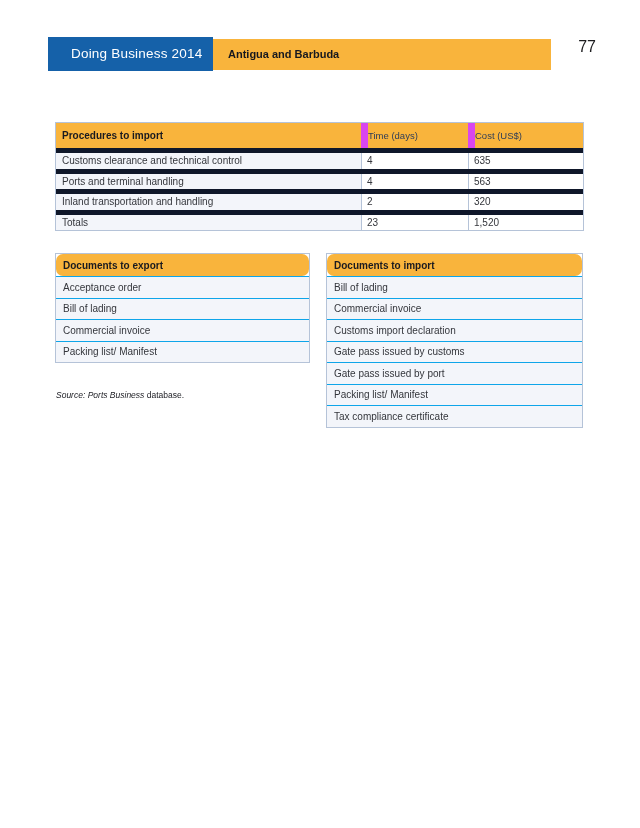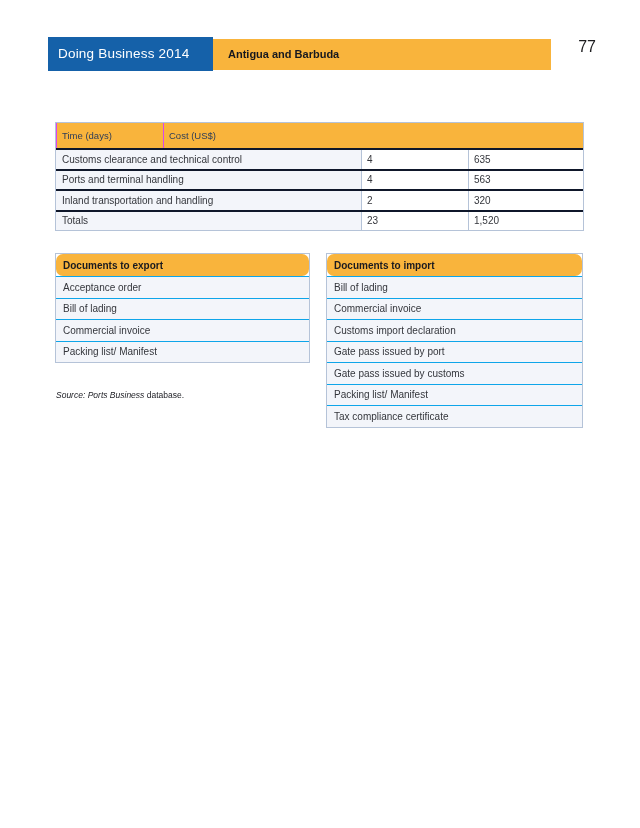--- a/index.html
+++ b/index.html
@@ -15,21 +15,21 @@
 
   
   .brandbox {
     position: absolute;
     left: 48px; top: 37px;
     width: 165px; height: 34px;
     background: #1561a9;
     color: #ffffff;
     font-size: 13.5px;
     line-height: 34px;
-    padding-left: 10px;
+    padding-left: 23px;
     letter-spacing: 0.2px;
     white-space: nowrap;
   }
   .countrybar {
     position: absolute;
     left: 213px; top: 39px;
     width: 338px; height: 31px;
     background: #f9b43c;
     color: #16181f;
     font-size: 11px;
@@ -63,29 +63,28 @@
   .ptitle {
     width: 305px;
     padding-left: 6px;
     font-size: 10px;
     font-weight: bold;
     color: #191a20;
   }
   .phcol {
     font-size: 9.5px;
     color: #2e3d58;
-    padding-left: 5px;
-    border-left: 1px solid #d946ef;
+    border-left: 7px solid #d946ef;
   }
   .phcol.time { width: 107px; }
   .phcol.cost { flex: 1; }
   .prow {
     display: flex;
     height: 20.5px;
-    border-top: 2px solid #0f172a;
+    border-top: 5px solid #0f172a;
     background: #ffffff;
   }
   .prow .cell { display: flex; align-items: center; font-size: 10px; color: #34363c; }
   .pname {
     width: 305px;
     padding-left: 6px;
     background: #f3f5fa;
   }
   .pval { padding-left: 5px; border-left: 1px solid #b5c3d8; }
   .pval.time { width: 107px; }
@@ -134,20 +133,21 @@
 <body>
 
 <div class="page">
 
   <div class="brandbox">Doing Business 2014</div>
   <div class="countrybar">Antigua and Barbuda</div>
   <div class="pagenum">77</div>
 
   <div class="ptable">
     <div class="phead">
+      <div class="cell ptitle">Procedures to import</div>
       <div class="cell phcol time">Time (days)</div>
       <div class="cell phcol cost">Cost (US$)</div>
     </div>
     <div class="prow">
       <div class="cell pname">Customs clearance and technical control</div>
       <div class="cell pval time">4</div>
       <div class="cell pval cost">635</div>
     </div>
     <div class="prow">
       <div class="cell pname">Ports and terminal handling</div>
@@ -172,22 +172,22 @@
     <div class="drow">Bill of lading</div>
     <div class="drow">Commercial invoice</div>
     <div class="drow">Packing list/ Manifest</div>
   </div>
 
   <div class="dtable imp">
     <div class="dhead">Documents to import</div>
     <div class="drow">Bill of lading</div>
     <div class="drow">Commercial invoice</div>
     <div class="drow">Customs import declaration</div>
+    <div class="drow">Gate pass issued by customs</div>
     <div class="drow">Gate pass issued by port</div>
-    <div class="drow">Gate pass issued by customs</div>
     <div class="drow">Packing list/ Manifest</div>
     <div class="drow">Tax compliance certificate</div>
   </div>
 
   <div class="source">
     <span class="it">Source: Ports Business</span><span> database.</span>
   </div>
 
 </div>
 

